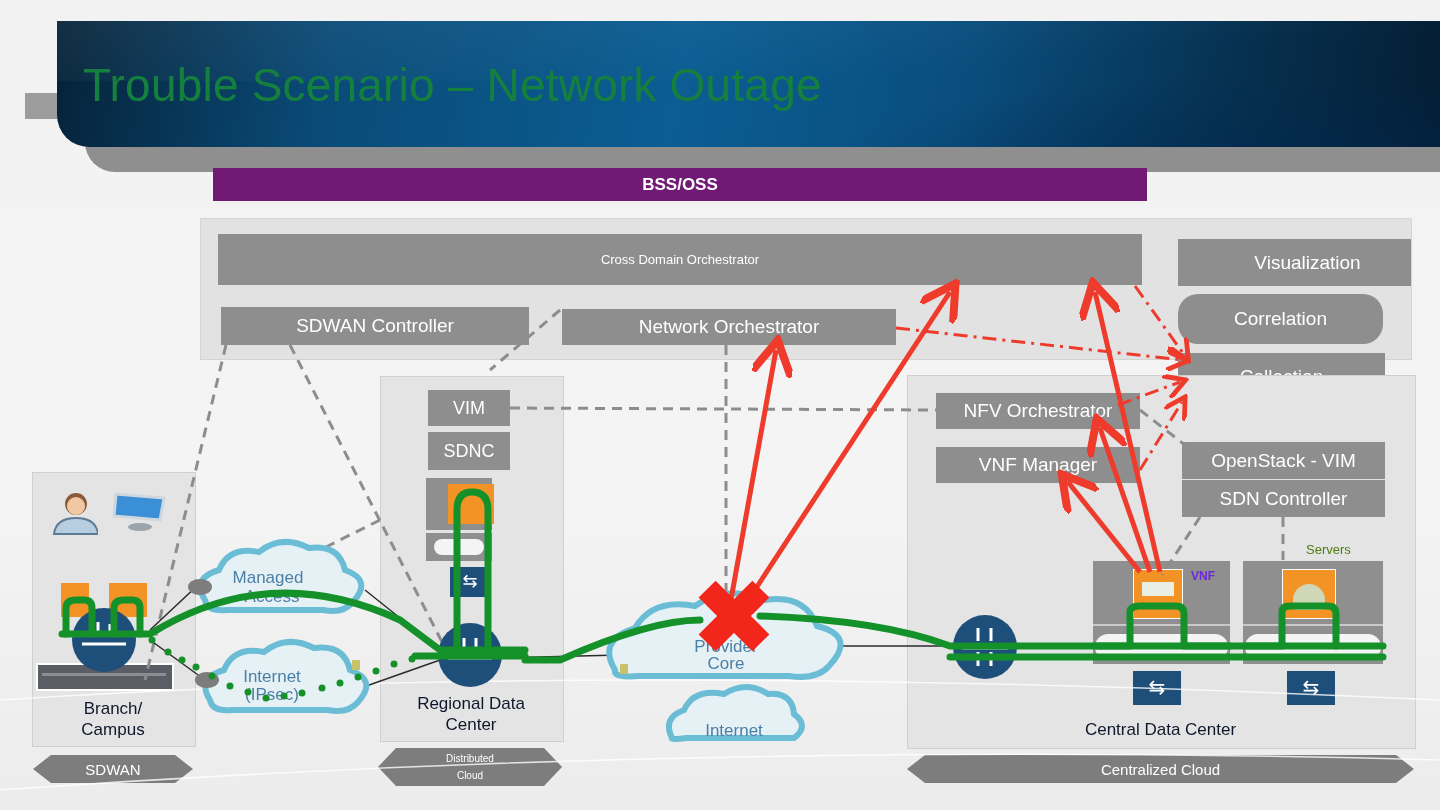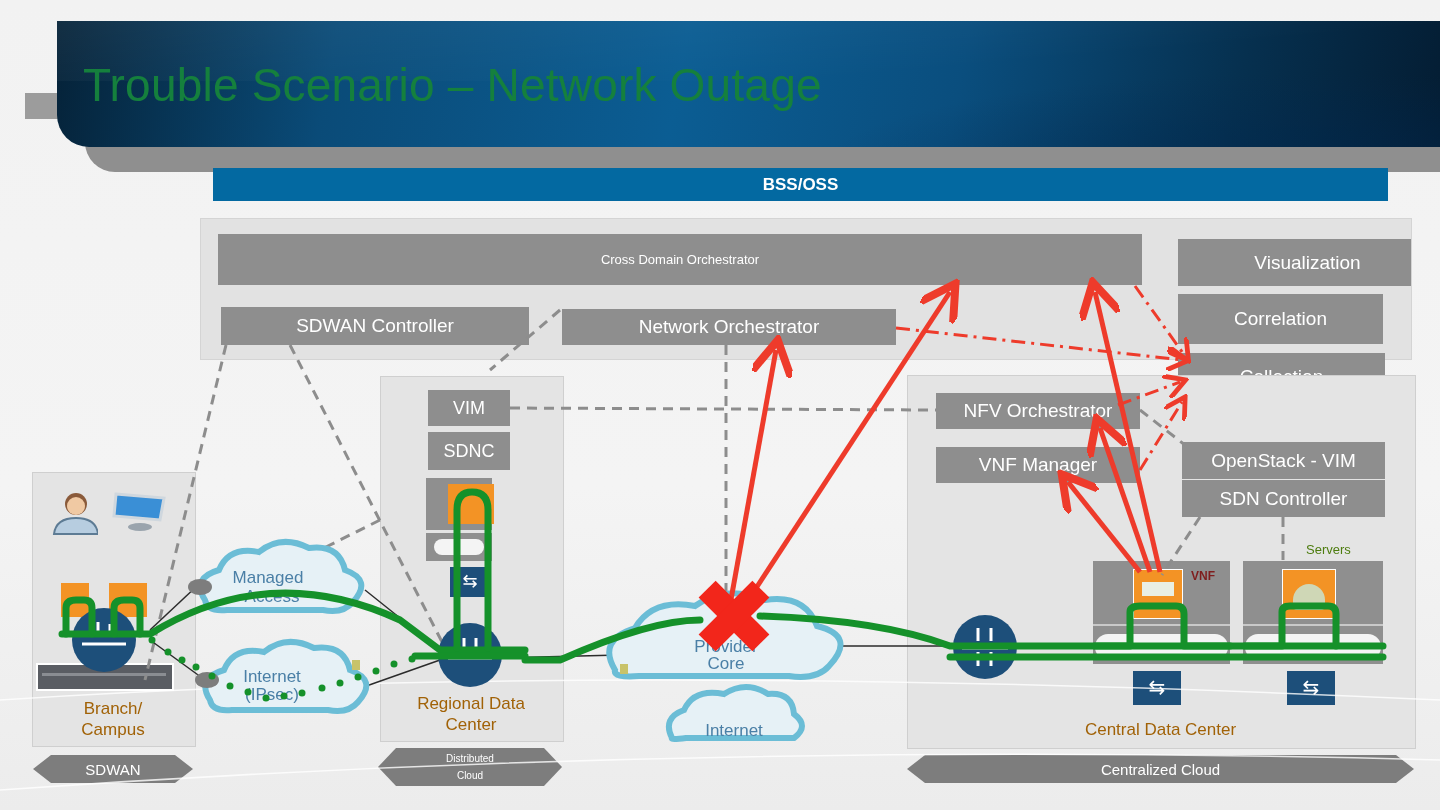--- a/index.html
+++ b/index.html
@@ -23,46 +23,46 @@
   #hdr::before {
     content:""; position:absolute; left:0; top:0; width:100%; height:60px;
     background: linear-gradient(175deg, rgba(255,255,255,0.06) 0%, rgba(255,255,255,0) 70%);
   }
   #title { left:83px; top:58px; font-size:46px; color:#15803d; letter-spacing:0.2px; white-space:nowrap; }
 
   
   .gbox { background:#8e8e8e; color:#fff; display:flex; align-items:center; justify-content:center; font-size:19px; white-space:nowrap; }
   .panel { background:#e2e2e2; border:1px solid #d4d4d4; }
   .lpanel { background:#e4e4e4; border:1px solid #cfcfcf; }
-  .label-dark { color:#a16207; font-size:17px; text-align:center; line-height:21px; }
+  .label-dark { color:#0f172a; font-size:17px; text-align:center; line-height:21px; }
   .hex {
     background:#7d7d7d; color:#fff; font-size:15px; display:flex; align-items:center; justify-content:center;
     text-align:center; line-height:17px;
     clip-path: polygon(18px 0, calc(100% - 18px) 0, 100% 50%, calc(100% - 18px) 100%, 18px 100%, 0 50%);
   }
   svg.overlay { position:absolute; left:0; top:0; width:1440px; height:810px; pointer-events:none; }
   .cloud-text { fill:#4a7fa6; font-family:"Liberation Sans", sans-serif; font-size:17px; text-anchor:middle; }
 </style>
 </head>
 <body>
 
 <div class="abs" id="hdr-shadow-left"></div>
 <div class="abs" id="hdr-shadow"></div>
 <div class="abs" id="hdr"></div>
 <div class="abs" id="title">Trouble Scenario – Network Outage</div>
 
-<div class="abs gbox" style="left:213px;top:168px;width:1175px;height:33px;font-size:17px;font-weight:bold;background:#0369a1;">BSS/OSS</div>
+<div class="abs gbox" style="left:213px;top:168px;width:934px;height:33px;font-size:17px;font-weight:bold;background:#701a75;">BSS/OSS</div>
 
 <div class="abs panel" style="left:200px;top:218px;width:1210px;height:140px;"></div>
 <div class="abs gbox" style="left:218px;top:234px;width:924px;height:51px;font-size:13px;">Cross Domain Orchestrator</div>
 <div class="abs gbox" style="left:221px;top:307px;width:308px;height:38px;">SDWAN Controller</div>
 <div class="abs gbox" style="left:562px;top:309px;width:334px;height:36px;">Network Orchestrator</div>
 
 <div class="abs gbox" style="left:1178px;top:239px;width:207px;height:47px;padding-left:26px;">Visualization</div>
-<div class="abs gbox" style="left:1178px;top:294px;width:205px;height:50px;">Correlation</div>
+<div class="abs gbox" style="left:1178px;top:294px;width:205px;height:50px;border-radius:20px;">Correlation</div>
 <div class="abs gbox" style="left:1178px;top:353px;width:207px;height:48px;">Collection</div>
 
 <div class="abs lpanel" style="left:32px;top:472px;width:162px;height:273px;"></div>
 <div class="abs label-dark" style="left:32px;top:698px;width:162px;">
   <div>Branch/</div>
   <div>Campus</div>
 </div>
 <div class="abs hex" style="left:33px;top:755px;width:160px;height:28px;">SDWAN</div>
 
 <div class="abs lpanel" style="left:380px;top:376px;width:182px;height:364px;"></div>
@@ -88,21 +88,21 @@
 
 <div class="abs" style="left:1093px;top:561px;width:137px;height:103px;background:#8f8f8f;"></div>
 <div class="abs" style="left:1243px;top:561px;width:140px;height:103px;background:#8f8f8f;"></div>
 <div class="abs" style="left:1093px;top:624px;width:137px;height:2px;background:#c9c9c9;"></div>
 <div class="abs" style="left:1243px;top:624px;width:140px;height:2px;background:#c9c9c9;"></div>
 <div class="abs" style="left:1095px;top:634px;width:133px;height:26px;background:#f4f4f4;border-radius:13px;"></div>
 <div class="abs" style="left:1245px;top:634px;width:136px;height:26px;background:#f4f4f4;border-radius:13px;"></div>
 <div class="abs" style="left:1133px;top:569px;width:48px;height:48px;background:#f39325;border:1px solid #fff;">
   <div style="position:absolute;left:8px;top:12px;width:32px;height:14px;background:#e9efe4;"></div>
 </div>
-<div class="abs" style="left:1191px;top:569px;font-size:12px;color:#7f1d1d;font-weight:bold;">VNF</div>
+<div class="abs" style="left:1191px;top:569px;font-size:12px;color:#6d28d9;font-weight:bold;">VNF</div>
 <div class="abs" style="left:1282px;top:569px;width:52px;height:48px;background:#f39325;border:1px solid #fff;">
   <div style="position:absolute;left:10px;top:14px;width:32px;height:26px;background:#cfd7b6;border-radius:16px 16px 4px 4px;"></div>
 </div>
 
 <div class="abs" style="left:1133px;top:671px;width:48px;height:34px;background:#1d4f7a;color:#fff;font-size:20px;text-align:center;line-height:32px;">⇆</div>
 <div class="abs" style="left:1287px;top:671px;width:48px;height:34px;background:#1d4f7a;color:#fff;font-size:20px;text-align:center;line-height:32px;">⇆</div>
 
 <div class="abs label-dark" style="left:907px;top:719px;width:507px;">Central Data Center</div>
 <div class="abs hex" style="left:907px;top:755px;width:507px;height:28px;">Centralized Cloud</div>
 

